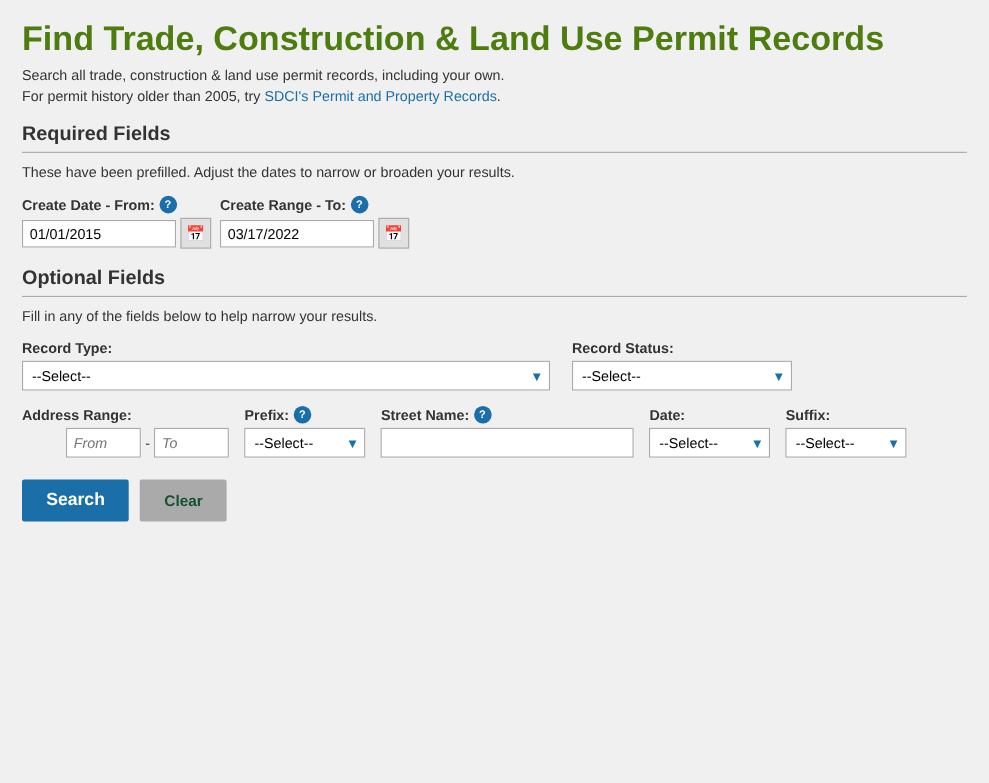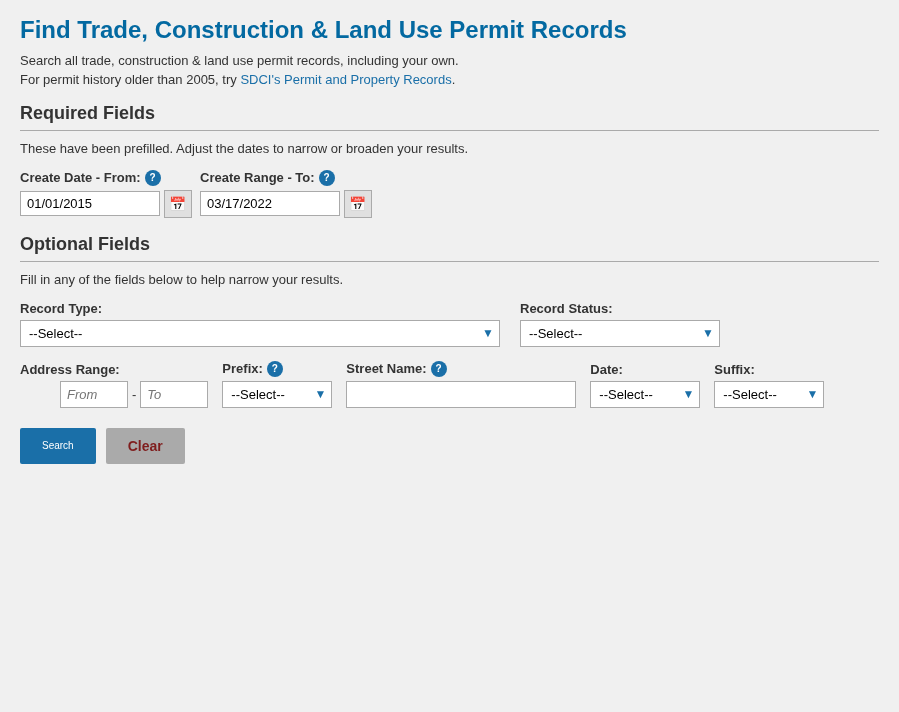--- a/index.html
+++ b/index.html
@@ -4,22 +4,22 @@
   <style>
     * { box-sizing: border-box; margin: 0; padding: 0; }
     body {
       font-family: Arial, sans-serif;
       font-size: 14px;
       background: #f0f0f0;
       color: #333;
       padding: 16px 20px;
     }
     h1 {
-      color: #0369a1;
-      font-size: 24px;
+      color: #4d7c0f;
+      font-size: 31px;
       font-weight: bold;
       margin-bottom: 8px;
       line-height: 1.2;
     }
     .subtitle {
       font-size: 13px;
       color: #333;
       margin-bottom: 4px;
     }
     .permit-link-line {
@@ -186,28 +186,28 @@
     .btn-row {
       display: flex;
       gap: 10px;
       margin-top: 20px;
     }
     .btn-search {
       background: #1a6fa8;
       color: white;
       border: none;
       padding: 10px 22px;
-      font-size: 10px;
-      font-weight: normal;
+      font-size: 16px;
+      font-weight: bold;
       cursor: pointer;
       border-radius: 2px;
     }
     .btn-clear {
       background: #aaa;
-      color: #7f1d1d;
+      color: #14532d;
       border: none;
       padding: 10px 22px;
       font-size: 14px;
       font-weight: bold;
       cursor: pointer;
       border-radius: 2px;
     }
     .optional-row {
       display: flex;
       align-items: flex-end;

